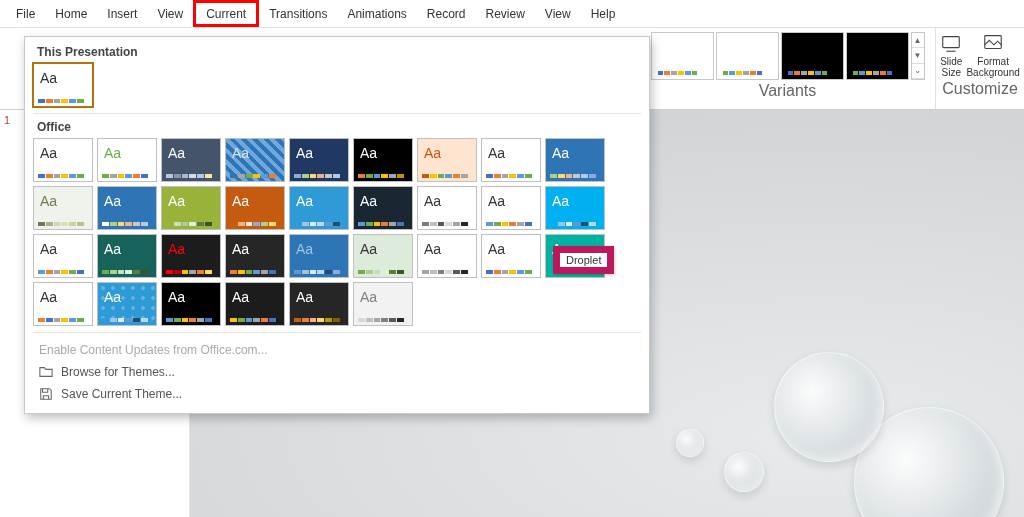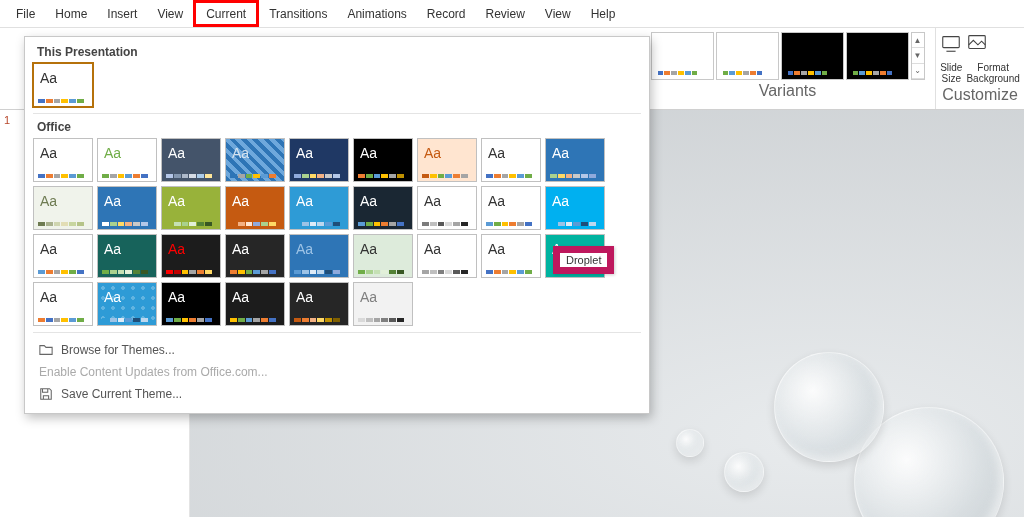--- a/index.html
+++ b/index.html
@@ -17,21 +17,21 @@
   .variant-row { display:flex; gap:2px; }
   .variant-thumb { width:63px; height:48px; border:1px solid #c8c8c8; background:#fff; position:relative; }
   .variant-thumb.dark { background:#000; }
   .variant-thumb .dots { position:absolute; bottom:4px; left:6px; width:40px; height:4px; display:flex; gap:1px;}
   .variant-thumb .dots span { flex:1; display:block; height:4px;}
   .variant-drop { width:14px; height:48px; border:1px solid #c8c8c8; display:flex; flex-direction:column;}
   .variant-drop div { flex:1; border-bottom:1px solid #ddd; display:flex; align-items:center; justify-content:center; font-size:8px; color:#666;}
   .group-label { font-size:16px; color:#666; margin-top:2px; }
   .customize-group { width:88px; display:flex; flex-direction:column; align-items:center; padding-top:4px;}
   .customize-btns { display:flex; gap:4px; }
-  .cust-btn { display:flex; flex-direction:column; align-items:flex-start; font-size:10px; color:#333; gap:8px; cursor:pointer;}
+  .cust-btn { display:flex; flex-direction:column; align-items:center; font-size:10px; color:#333; gap:2px; cursor:pointer;}
   .cust-btn svg { width:22px; height:22px; stroke:#444; fill:none; stroke-width:1.2;}
 
   
   .themes-panel { position:absolute; left:24px; top:36px; width:626px; background:#fff; border:1px solid #c8c8c8; box-shadow:2px 4px 10px rgba(0,0,0,0.25); z-index:10; padding:6px 8px 8px 8px; font-size:12px; color:#333;}
   .panel-section-title { font-weight:600; font-size:12px; color:#444; margin:2px 0 4px 4px;}
   .panel-sep { height:1px; background:#e4e4e4; margin:4px 0 6px 0;}
   .theme-grid { display:flex; flex-wrap:wrap; gap:4px; margin-bottom:6px;}
   .theme-thumb { width:60px; height:44px; border:1px solid #c0c0c0; background:#fff; position:relative; cursor:pointer; overflow:hidden;}
   .theme-thumb.selected { outline:2px solid #b5710b; outline-offset:-1px;}
   .theme-thumb .aa { position:absolute; top:6px; left:6px; font-size:14px; font-weight:400; color:#333;}
@@ -562,28 +562,28 @@
           <span style="background: rgb(191, 191, 191);"></span>
           <span style="background: rgb(165, 165, 165);"></span>
           <span style="background: rgb(127, 127, 127);"></span>
           <span style="background: rgb(89, 89, 89);"></span>
           <span style="background: rgb(38, 38, 38);"></span>
         </div>
       </div>
       <div class="theme-tooltip" id="tooltip" style="left: 520px; top: 108px;">Droplet</div>
   </div>
   <div class="panel-sep"></div>
+  <div class="panel-footer-item disabled">
+    <span>Enable Content Updates from Office.com...</span>
+  </div>
   <div class="panel-footer-item">
     <svg viewBox="0 0 16 16">
         <path d="M1 3h5l2 2h7v8H1z"></path>
       </svg>
     <span>Browse for Themes...</span>
   </div>
-  <div class="panel-footer-item disabled">
-    <span>Enable Content Updates from Office.com...</span>
-  </div>
   <div class="panel-footer-item">
     <svg viewBox="0 0 16 16">
         <path d="M2 2h10l2 2v10H2z M4 2v4h6V2 M5 10h6v4H5z"></path>
       </svg>
     <span>Save Current Theme...</span>
   </div>
 </div>
 
 </body></html>

